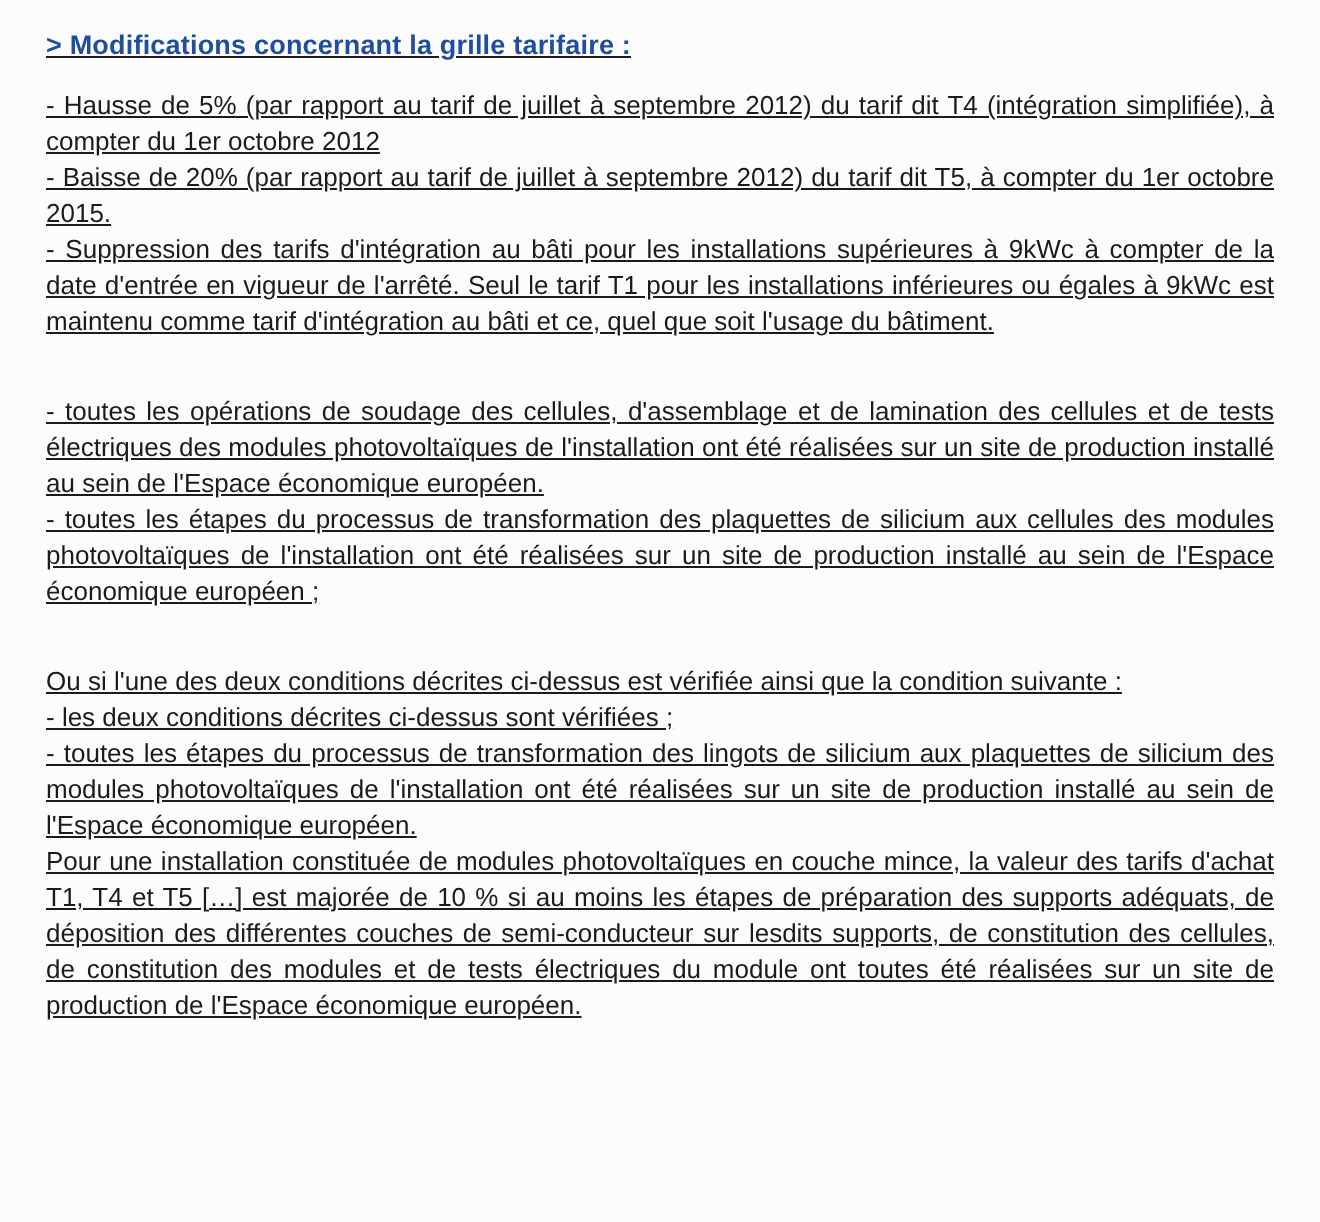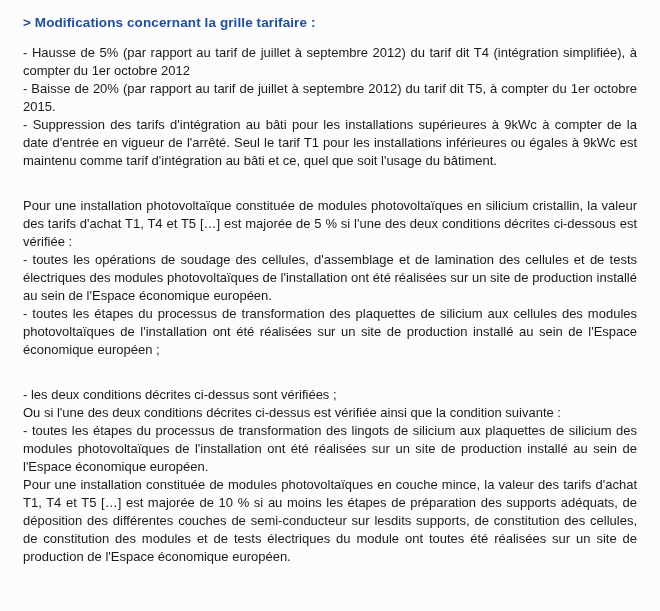--- a/index.html
+++ b/index.html
@@ -14,20 +14,21 @@
   }
   .page {
     box-sizing: border-box;
     width: 660px;
     height: 611px;
     padding: 14px 23px 10px 23px;
     font-family: "Liberation Sans", sans-serif;
     font-size: 13px;
     line-height: 18px;
     color: #1b1b1b;
+    text-decoration: underline;
     -webkit-font-smoothing: antialiased;
   }
   .doc-section {
     margin: 0;
   }
   .doc-section + .doc-section {
     margin-top: 27px;
   }
   h2.sec-heading {
     margin: 0 0 12px 0;
@@ -52,25 +53,24 @@
 <div class="page">
 
   <section class="doc-section">
     <h2 class="sec-heading">&gt; Modifications concernant la grille tarifaire :</h2>
     <p class="body-par">- Hausse de 5% (par rapport au tarif de juillet à septembre 2012) du tarif dit T4 (intégration simplifiée), à compter du 1er octobre 2012</p>
     <p class="body-par">- Baisse de 20% (par rapport au tarif de juillet à septembre 2012) du tarif dit T5, à compter du 1er octobre 2015.</p>
     <p class="body-par">- Suppression des tarifs d'intégration au bâti pour les installations supérieures à 9kWc à compter de la date d'entrée en vigueur de l'arrêté. Seul le tarif T1 pour les installations inférieures ou égales à 9kWc est maintenu comme tarif d'intégration au bâti et ce, quel que soit l'usage du bâtiment.</p>
   </section>
 
   <section class="doc-section">
-    <p class="body-par">Pour une installation photovoltaïque constituée de modules photovoltaïques en silicium cristallin, la valeur des tarifs d'achat T1, T4 et T5 […] est majorée de 5 % si l'une des deux conditions décrites ci-dessous est vérifiée :</p>
     <p class="body-par">- toutes les opérations de soudage des cellules, d'assemblage et de lamination des cellules et de tests électriques des modules photovoltaïques de l'installation ont été réalisées sur un site de production installé au sein de l'Espace économique européen.</p>
     <p class="body-par">- toutes les étapes du processus de transformation des plaquettes de silicium aux cellules des modules photovoltaïques de l'installation ont été réalisées sur un site de production installé au sein de l'Espace économique européen ;</p>
   </section>
 
   <section class="doc-section">
+    <p class="body-par">Ou si l'une des deux conditions décrites ci-dessus est vérifiée ainsi que la condition suivante :</p>
     <p class="body-par">- les deux conditions décrites ci-dessus sont vérifiées ;</p>
-    <p class="body-par">Ou si l'une des deux conditions décrites ci-dessus est vérifiée ainsi que la condition suivante :</p>
     <p class="body-par">- toutes les étapes du processus de transformation des lingots de silicium aux plaquettes de silicium des modules photovoltaïques de l'installation ont été réalisées sur un site de production installé au sein de l'Espace économique européen.</p>
     <p class="body-par">Pour une installation constituée de modules photovoltaïques en couche mince, la valeur des tarifs d'achat T1, T4 et T5  […] est majorée de 10 % si au moins les étapes de préparation des supports adéquats, de déposition des différentes couches de semi-conducteur sur lesdits supports, de constitution des cellules, de constitution des modules et de tests électriques du module ont toutes été réalisées sur un site de production de l'Espace économique européen.</p>
   </section>
 
 </div>
 
 </body></html>

